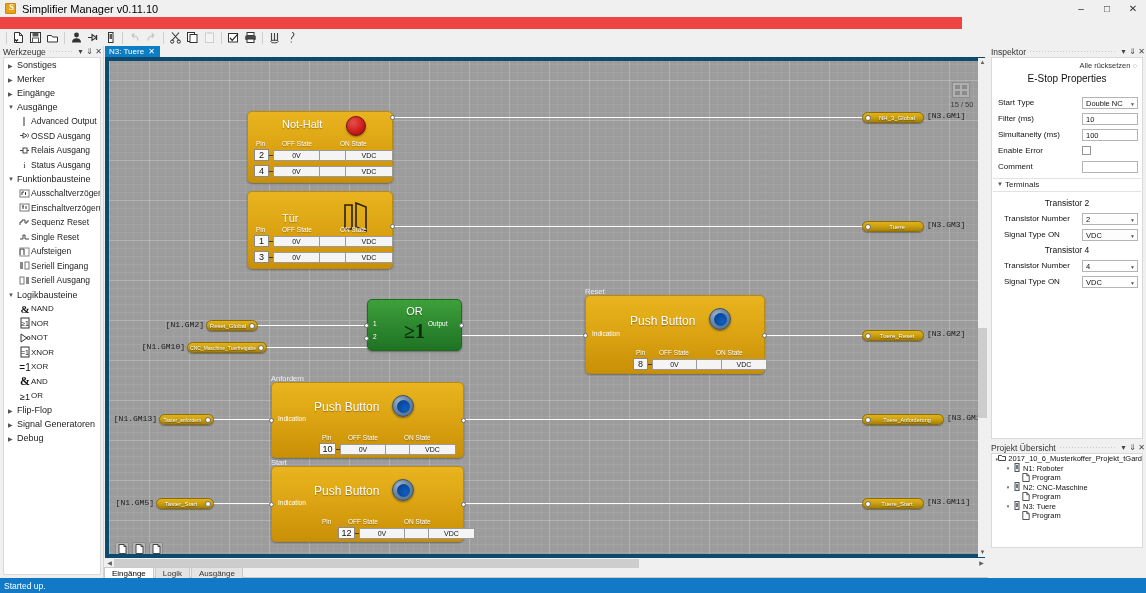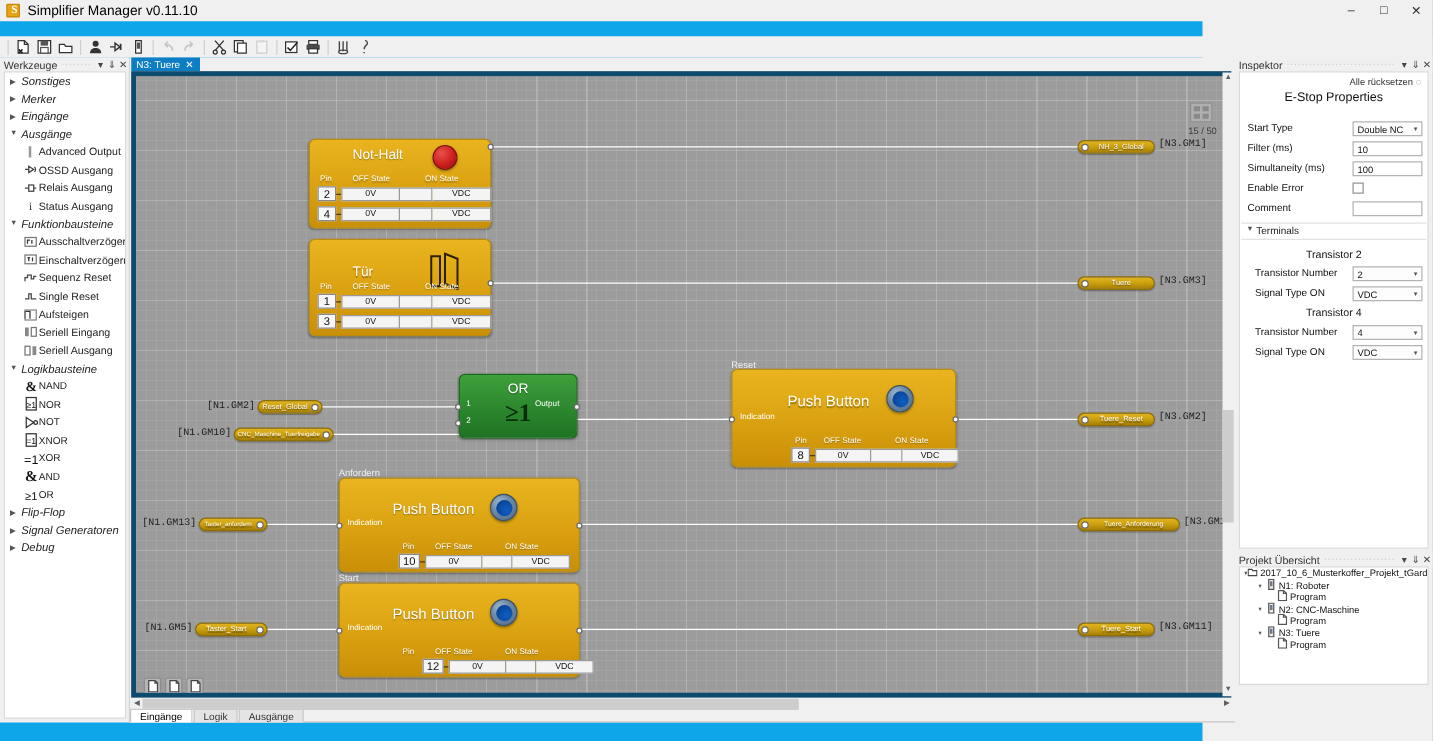--- a/index.html
+++ b/index.html
@@ -5,21 +5,21 @@
   * { box-sizing: border-box; }
   html, body {
     margin: 0; padding: 0;
     width: 1146px; height: 593px;
     overflow: hidden;
     background: #f0f0f0;
     font-family: "Liberation Sans", sans-serif;
     font-size: 11px;
     color: #1a1a1a;
   }
-  #app { position: relative; width: 962px; height: 593px; background: #0ea5e9; }
+  #app { position: relative; width: 962px; height: 593px; background: #ef4444; }
 
   
   .titlebar {
     position: absolute; left:0; top:0; width:1146px; height:17px;
     background: #f0f0f0;
     display: flex; align-items: center;
   }
   .titlebar .app-icon {
     width: 11px; height: 11px; margin-left: 5px; margin-right: 6px;
     background: #e8a317; border: 1px solid #c8870a; border-radius: 1px;
@@ -72,21 +72,21 @@
     position:absolute; left:3px; top:11px; width:98px; height:518px;
     background:#fff; border:1px solid #d9d9d9; overflow:hidden;
   }
   .tnode { display:flex; align-items:center; height:14px; padding-left:4px; font-size:9px; color:#222; }
   .tnode .arrow { width:9px; font-size:6px; color:#555; flex:0 0 9px; }
   .tnode.group { font-size:9px; }
   .tnode.child { padding-left:14px; height:14.5px; }
   .tnode .tico { width:13px; flex:0 0 13px; display:flex; align-items:center; justify-content:center;
                  font-size:8px; color:#444; }
   .tnode .tlabel { font-size:8.5px; color:#222; white-space:nowrap; overflow:hidden; }
-  .tnode.group .tlabel { font-size:9px;font-style:italic; }
+  .tnode.group .tlabel { font-size:9px; }
   .tnode.logic .tlabel { font-size:8px; }
 
   
   .center { position:absolute; left:104px; top:46px; width:884px; height:532px; background:#f0f0f0; }
   .tabstrip { position:absolute; left:0; top:0; width:884px; height:11px; }
   .doctab {
     position:absolute; left:1px; top:0; height:11px; padding:0 5px 0 4px;
     background:#0d7ec4; color:#fff; font-size:8px; display:flex; align-items:center; gap:4px;
   }
   .doctab .x { font-size:8px; }
@@ -940,14 +940,17 @@
             <span class="ico"><svg width="8" height="9" viewBox="0 0 8 9">
                 <path d="M.8.5h4l2.4 2.2v5.8H.8z" fill="#fff" stroke="#555"></path>
                 <path d="M4.8.5v2.2h2.4" fill="none" stroke="#555"></path>
               </svg></span>
             <span style="margin-left:2px;">Program</span>
           </div>
         </div>
     </div>
   </div>
 
+  <div class="statusbar">
+    <span>Started up.</span>
+  </div>
 
 </div>
 
 </body></html>

